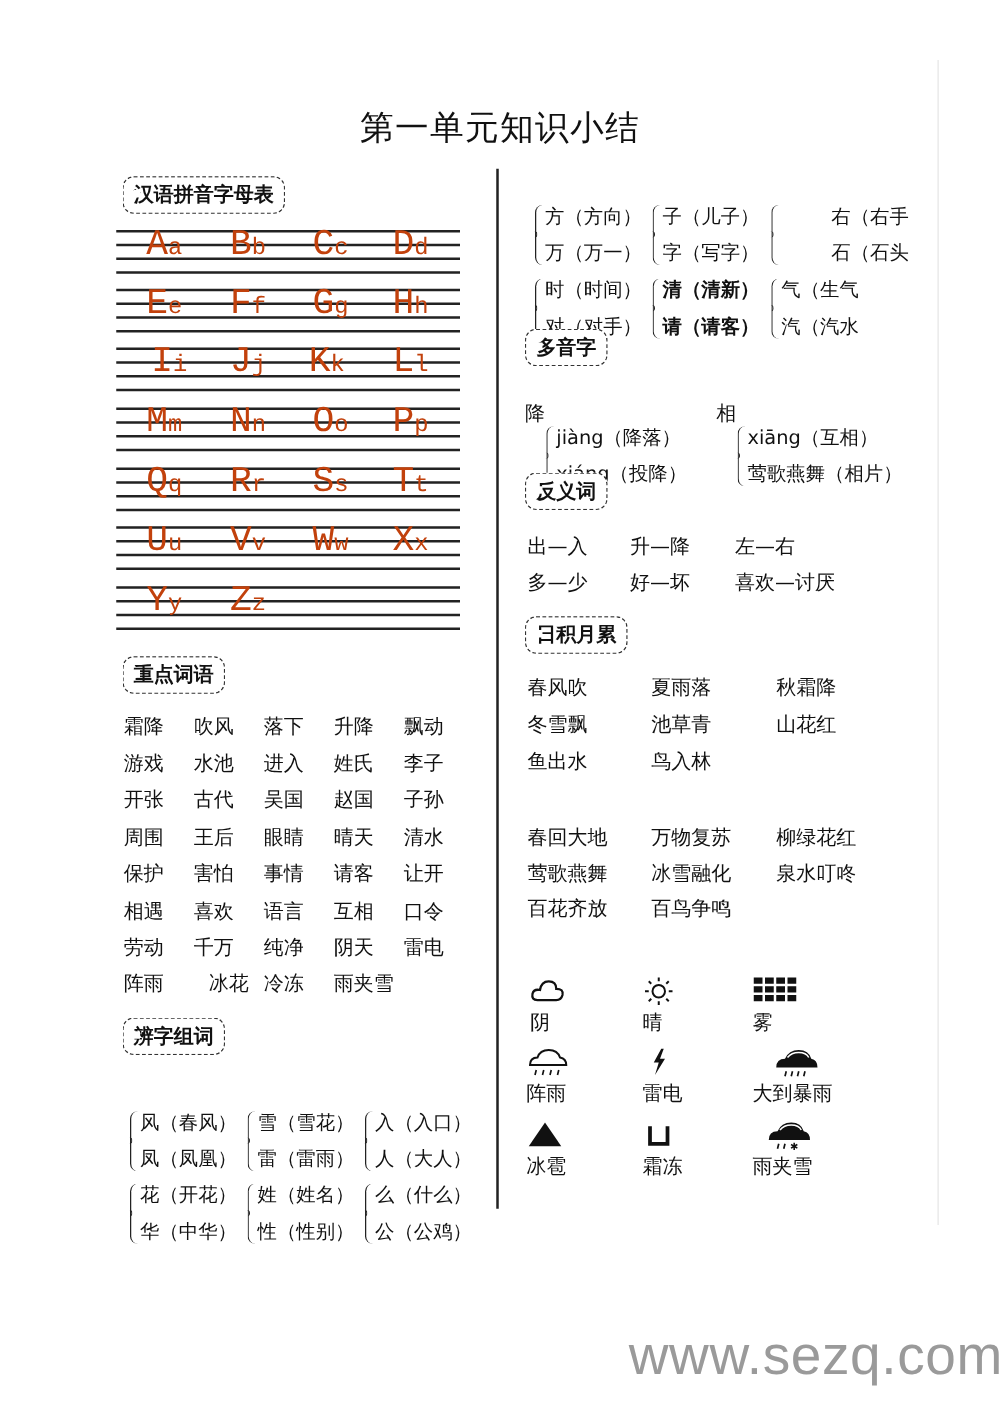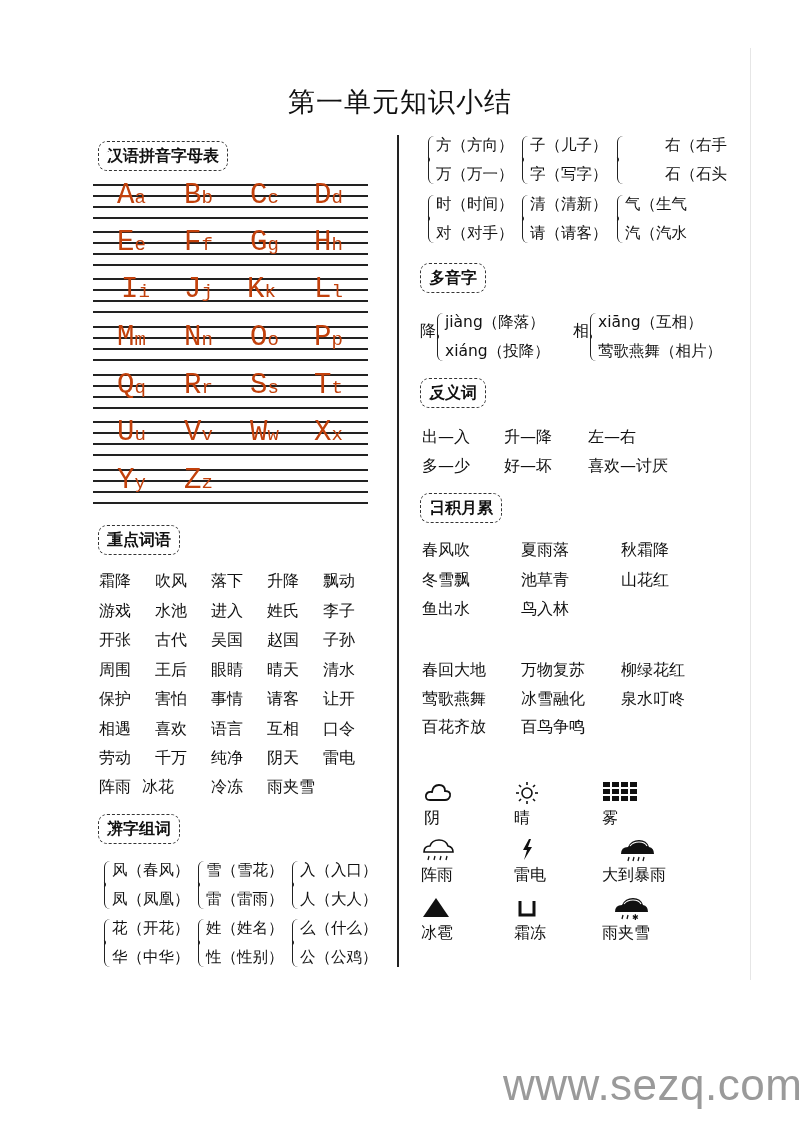--- a/index.html
+++ b/index.html
@@ -17,21 +17,21 @@
   
   .staff-row { position: absolute; left: 93px; width: 275px; height: 36px; }
   .staff-line { position: absolute; left: 0; width: 275px; height: 1.5px; background: #222; }
   .letter { position: absolute; top: -5px; font-family: Liberation Mono, monospace; color: #c2410c; }
   .letter .up { font-size: 29px; }
   .letter .low { font-size: 19px; }
 
   .grid-words { position: absolute; font-size: 16px; color: #111; }
   .grid-words .cell { position: absolute; white-space: nowrap; }
 
-  .pair { position: absolute; font-size: 15.5px; line-height: 29px; }
+  .pair { position: absolute; font-size: 15.5px; line-height: 29px; margin-top: 28px; }
   .pair .brace { position: absolute; left: 0; top: 5px; width: 6px; height: 48px;
                  border-left: 1.5px solid #222; border-radius: 6px 0 0 6px; }
   .pair .brace::after { content: ""; position: absolute; left: -5px; top: 21px; width: 5px; height: 5px;
                  border-right: 1.5px solid #222; border-radius: 0 4px 4px 0; }
   .pair .lines { margin-left: 8px; white-space: nowrap; }
 
   .wx { position: absolute; width: 60px; text-align: left; }
   .wx .icon { height: 26px; display: block; }
   .wx .lbl { font-size: 16px; display: block; margin-top: 2px; white-space: nowrap; }
 
@@ -164,21 +164,21 @@
   <span class="cell" style="left:168px;top:148px">互相</span>
   <span class="cell" style="left:224px;top:148px">口令</span>
 
   <span class="cell" style="left:0;top:177px">劳动</span>
   <span class="cell" style="left:56px;top:177px">千万</span>
   <span class="cell" style="left:112px;top:177px">纯净</span>
   <span class="cell" style="left:168px;top:177px">阴天</span>
   <span class="cell" style="left:224px;top:177px">雷电</span>
 
   <span class="cell" style="left:0;top:206px">阵雨</span>
-  <span class="cell" style="left:43px;top:206px">冰花</span>
+  <span class="cell" style="left:68px;top:206px">冰花</span>
   <span class="cell" style="left:112px;top:206px">冷冻</span>
   <span class="cell" style="left:168px;top:206px">雨夹雪</span>
 </div>
 
 <div class="tag" style="left:98px;top:814px;">辨字组词</div>
 
 <div class="pair" style="left:104px;top:856px;">
   <div class="brace"></div>
   <div class="lines">
       <div>风（春风）</div>
@@ -242,21 +242,21 @@
       <div>石（石头</div>
     </div>
 </div>
 <div class="pair" style="left:428px;top:190px;">
   <div class="brace"></div>
   <div class="lines">
       <div>时（时间）</div>
       <div>对（对手）</div>
     </div>
 </div>
-<div class="pair" style="left:522px;top:190px;">
+<div class="pair" style="left:522px;top:190px;font-weight:bold;">
   <div class="brace"></div>
   <div class="lines">
       <div>清（清新）</div>
       <div>请（请客）</div>
     </div>
 </div>
 <div class="pair" style="left:617px;top:190px;">
   <div class="brace"></div>
   <div class="lines">
       <div>气（生气</div>

